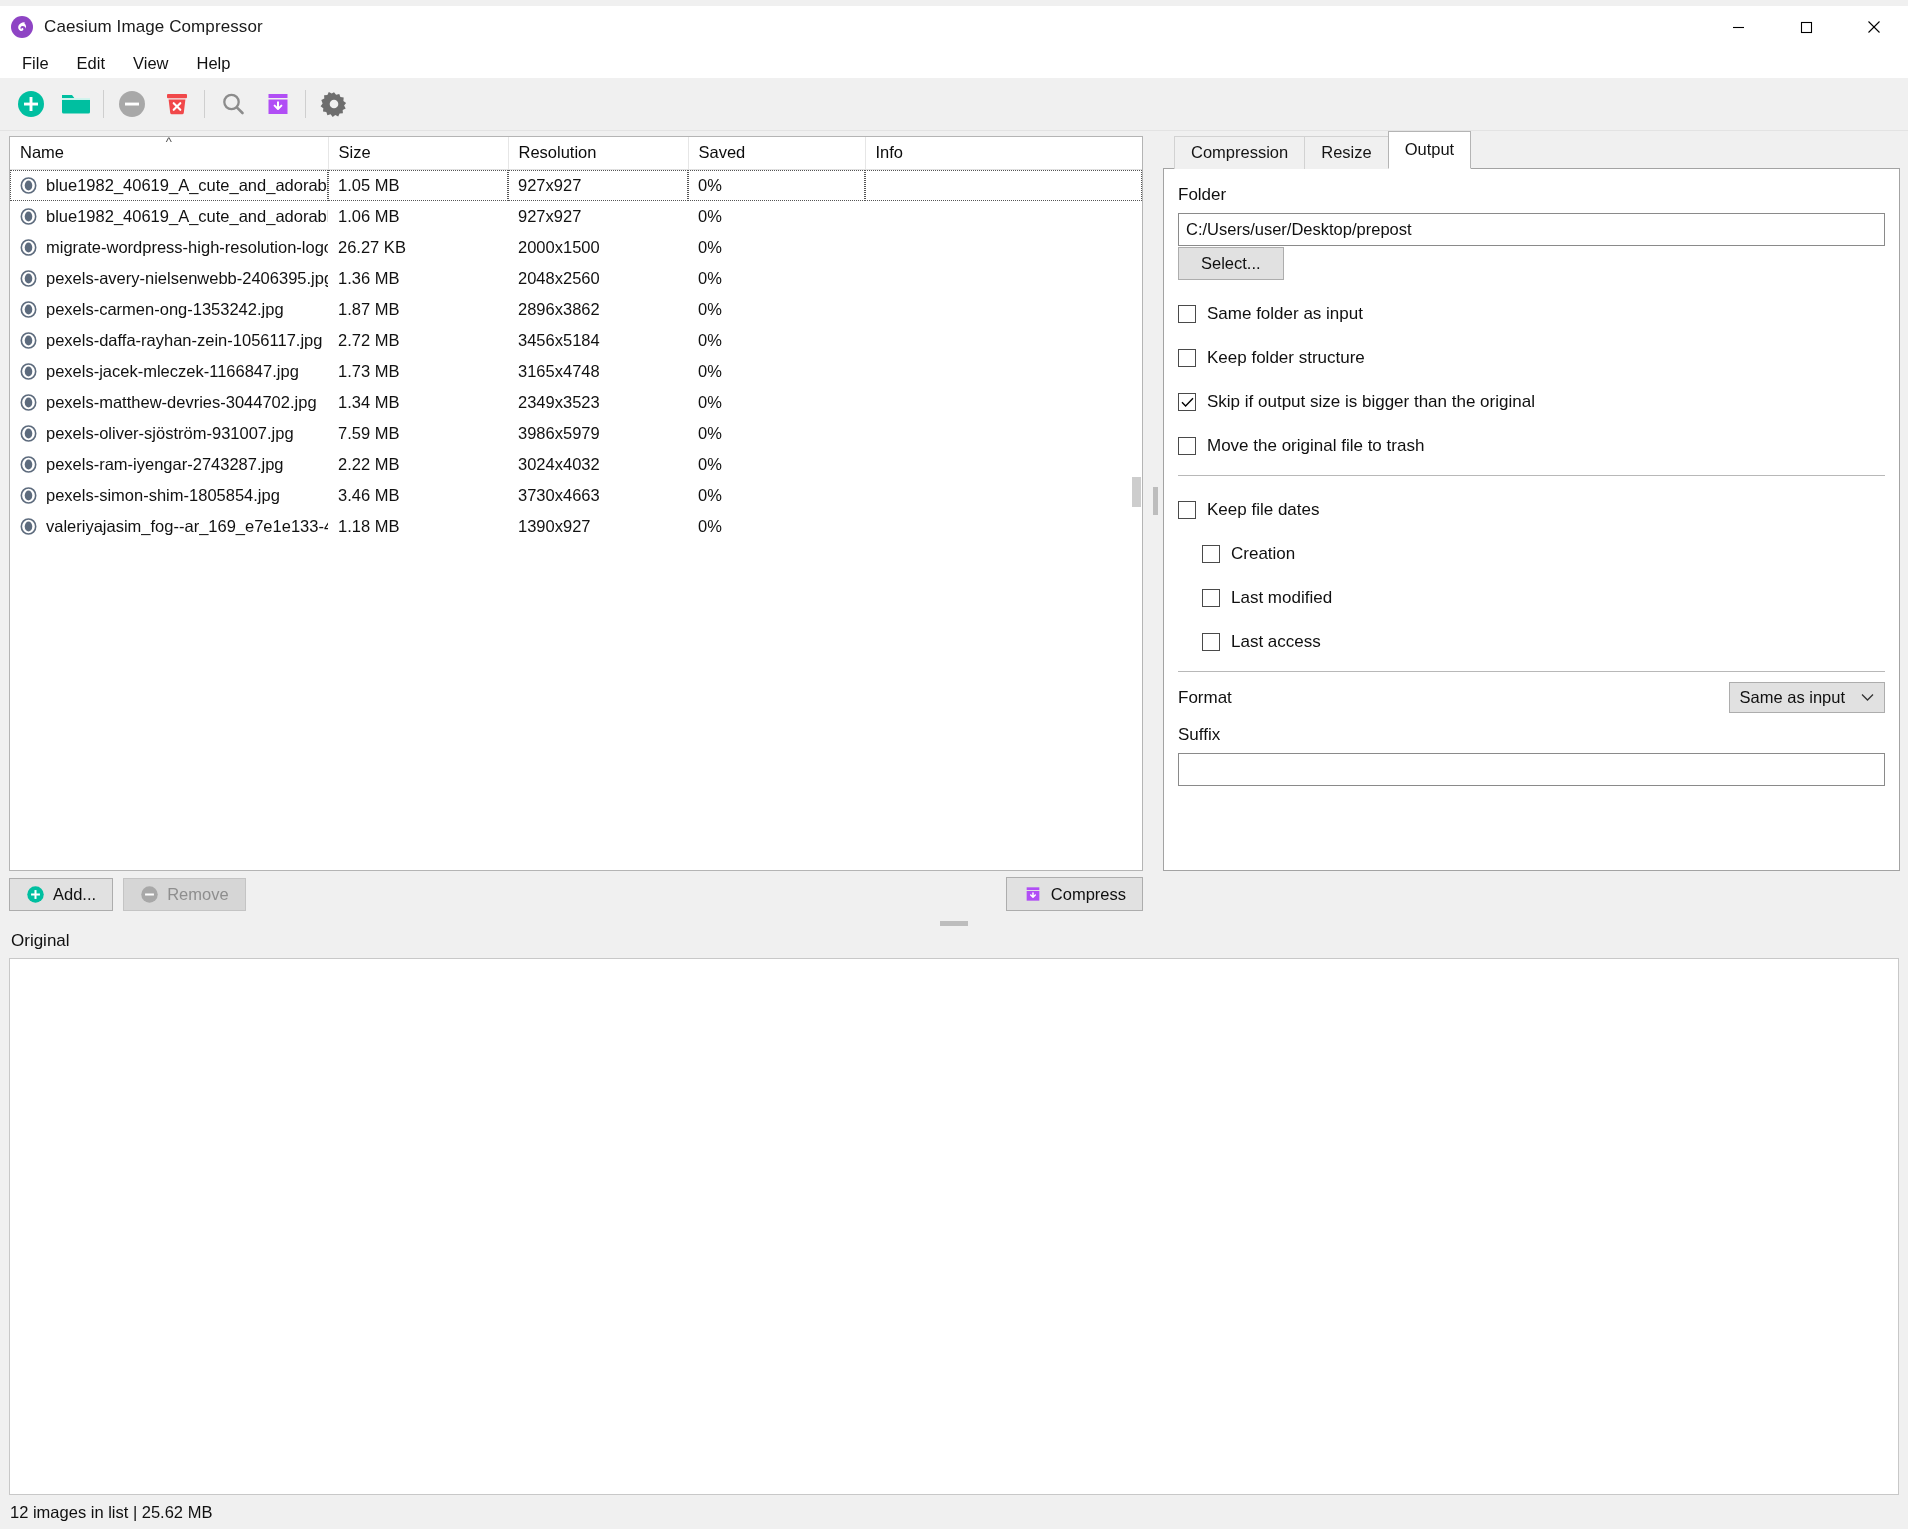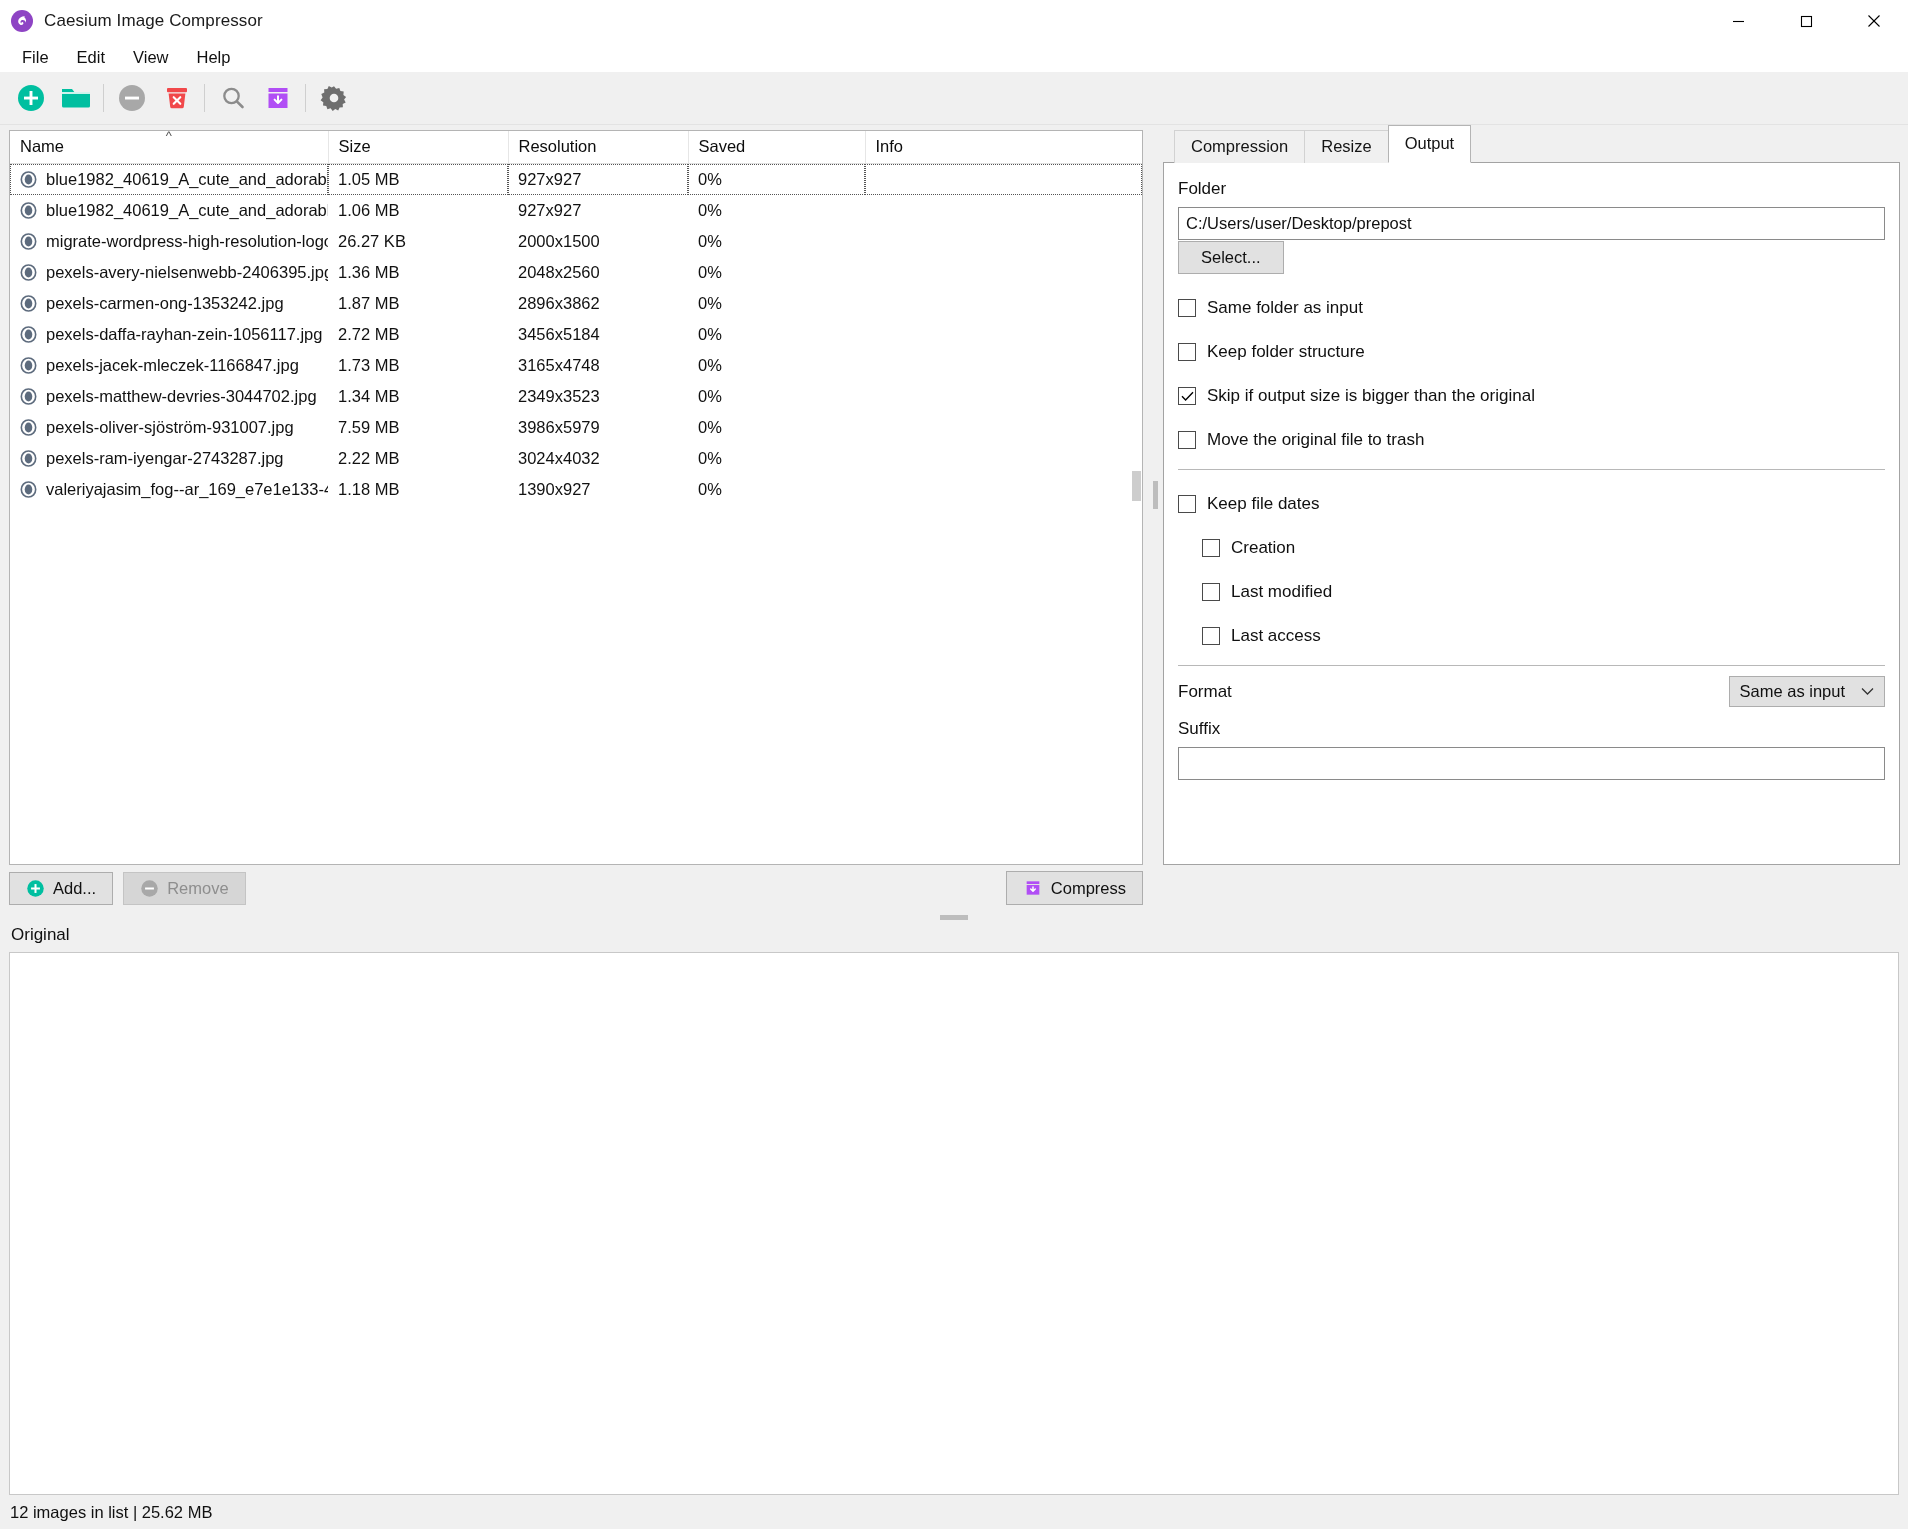--- a/index.html
+++ b/index.html
@@ -11,21 +11,21 @@
     font-family: "Liberation Sans", sans-serif;
     font-size: 17px;
     color: #000000;
     -webkit-font-smoothing: antialiased;
   }
   .app { width: 1908px; height: 1529px; display: flex; flex-direction: column; background:#f0f0f0; }
 
   
   .titlebar {
     height: 42px; min-height: 42px; background: #ffffff;
-    display: flex; align-items: center; position: relative;
+    display: flex; align-items: center; position: relative; margin-top: 6px;
   }
   .app-icon { width: 22px; height: 22px; margin-left: 11px; margin-right: 11px; position: relative; }
   .app-icon .circ {
     width: 22px; height: 22px; border-radius: 50%;
     background: #8e44c4; display:block;
   }
   .app-icon .leaf {
     position: absolute; left: 5px; top: 5px; width: 12px; height: 12px;
   }
   .title-text { font-size: 17px; color: #1a1a1a; letter-spacing: 0.1px; }
@@ -422,20 +422,35 @@
                   <div class="cell-name">
                     <svg class="dot-icon" viewBox="0 0 18 18">
                       <ellipse cx="9" cy="9" rx="7.6" ry="8" fill="none" stroke="#5d6b7d" stroke-width="1.7"></ellipse>
                       <ellipse cx="9" cy="9" rx="4" ry="5.4" fill="#5d6b7d"></ellipse>
                     </svg>
                     <span>pexels-ram-iyengar-2743287.jpg</span>
                   </div>
                 </td>
                 <td class="col-size">2.22 MB</td>
                 <td class="col-res">3024x4032</td>
+                <td class="col-saved">0%</td>
+                <td class="col-info"></td>
+              </tr>
+              <tr>
+                <td class="col-name">
+                  <div class="cell-name">
+                    <svg class="dot-icon" viewBox="0 0 18 18">
+                      <ellipse cx="9" cy="9" rx="7.6" ry="8" fill="none" stroke="#5d6b7d" stroke-width="1.7"></ellipse>
+                      <ellipse cx="9" cy="9" rx="4" ry="5.4" fill="#5d6b7d"></ellipse>
+                    </svg>
+                    <span>pexels-simon-shim-1805854.jpg</span>
+                  </div>
+                </td>
+                <td class="col-size">3.46 MB</td>
+                <td class="col-res">3730x4663</td>
                 <td class="col-saved">0%</td>
                 <td class="col-info"></td>
               </tr>
               <tr>
                 <td class="col-name">
                   <div class="cell-name">
                     <svg class="dot-icon" viewBox="0 0 18 18">
                       <ellipse cx="9" cy="9" rx="7.6" ry="8" fill="none" stroke="#5d6b7d" stroke-width="1.7"></ellipse>
                       <ellipse cx="9" cy="9" rx="4" ry="5.4" fill="#5d6b7d"></ellipse>
                     </svg>

